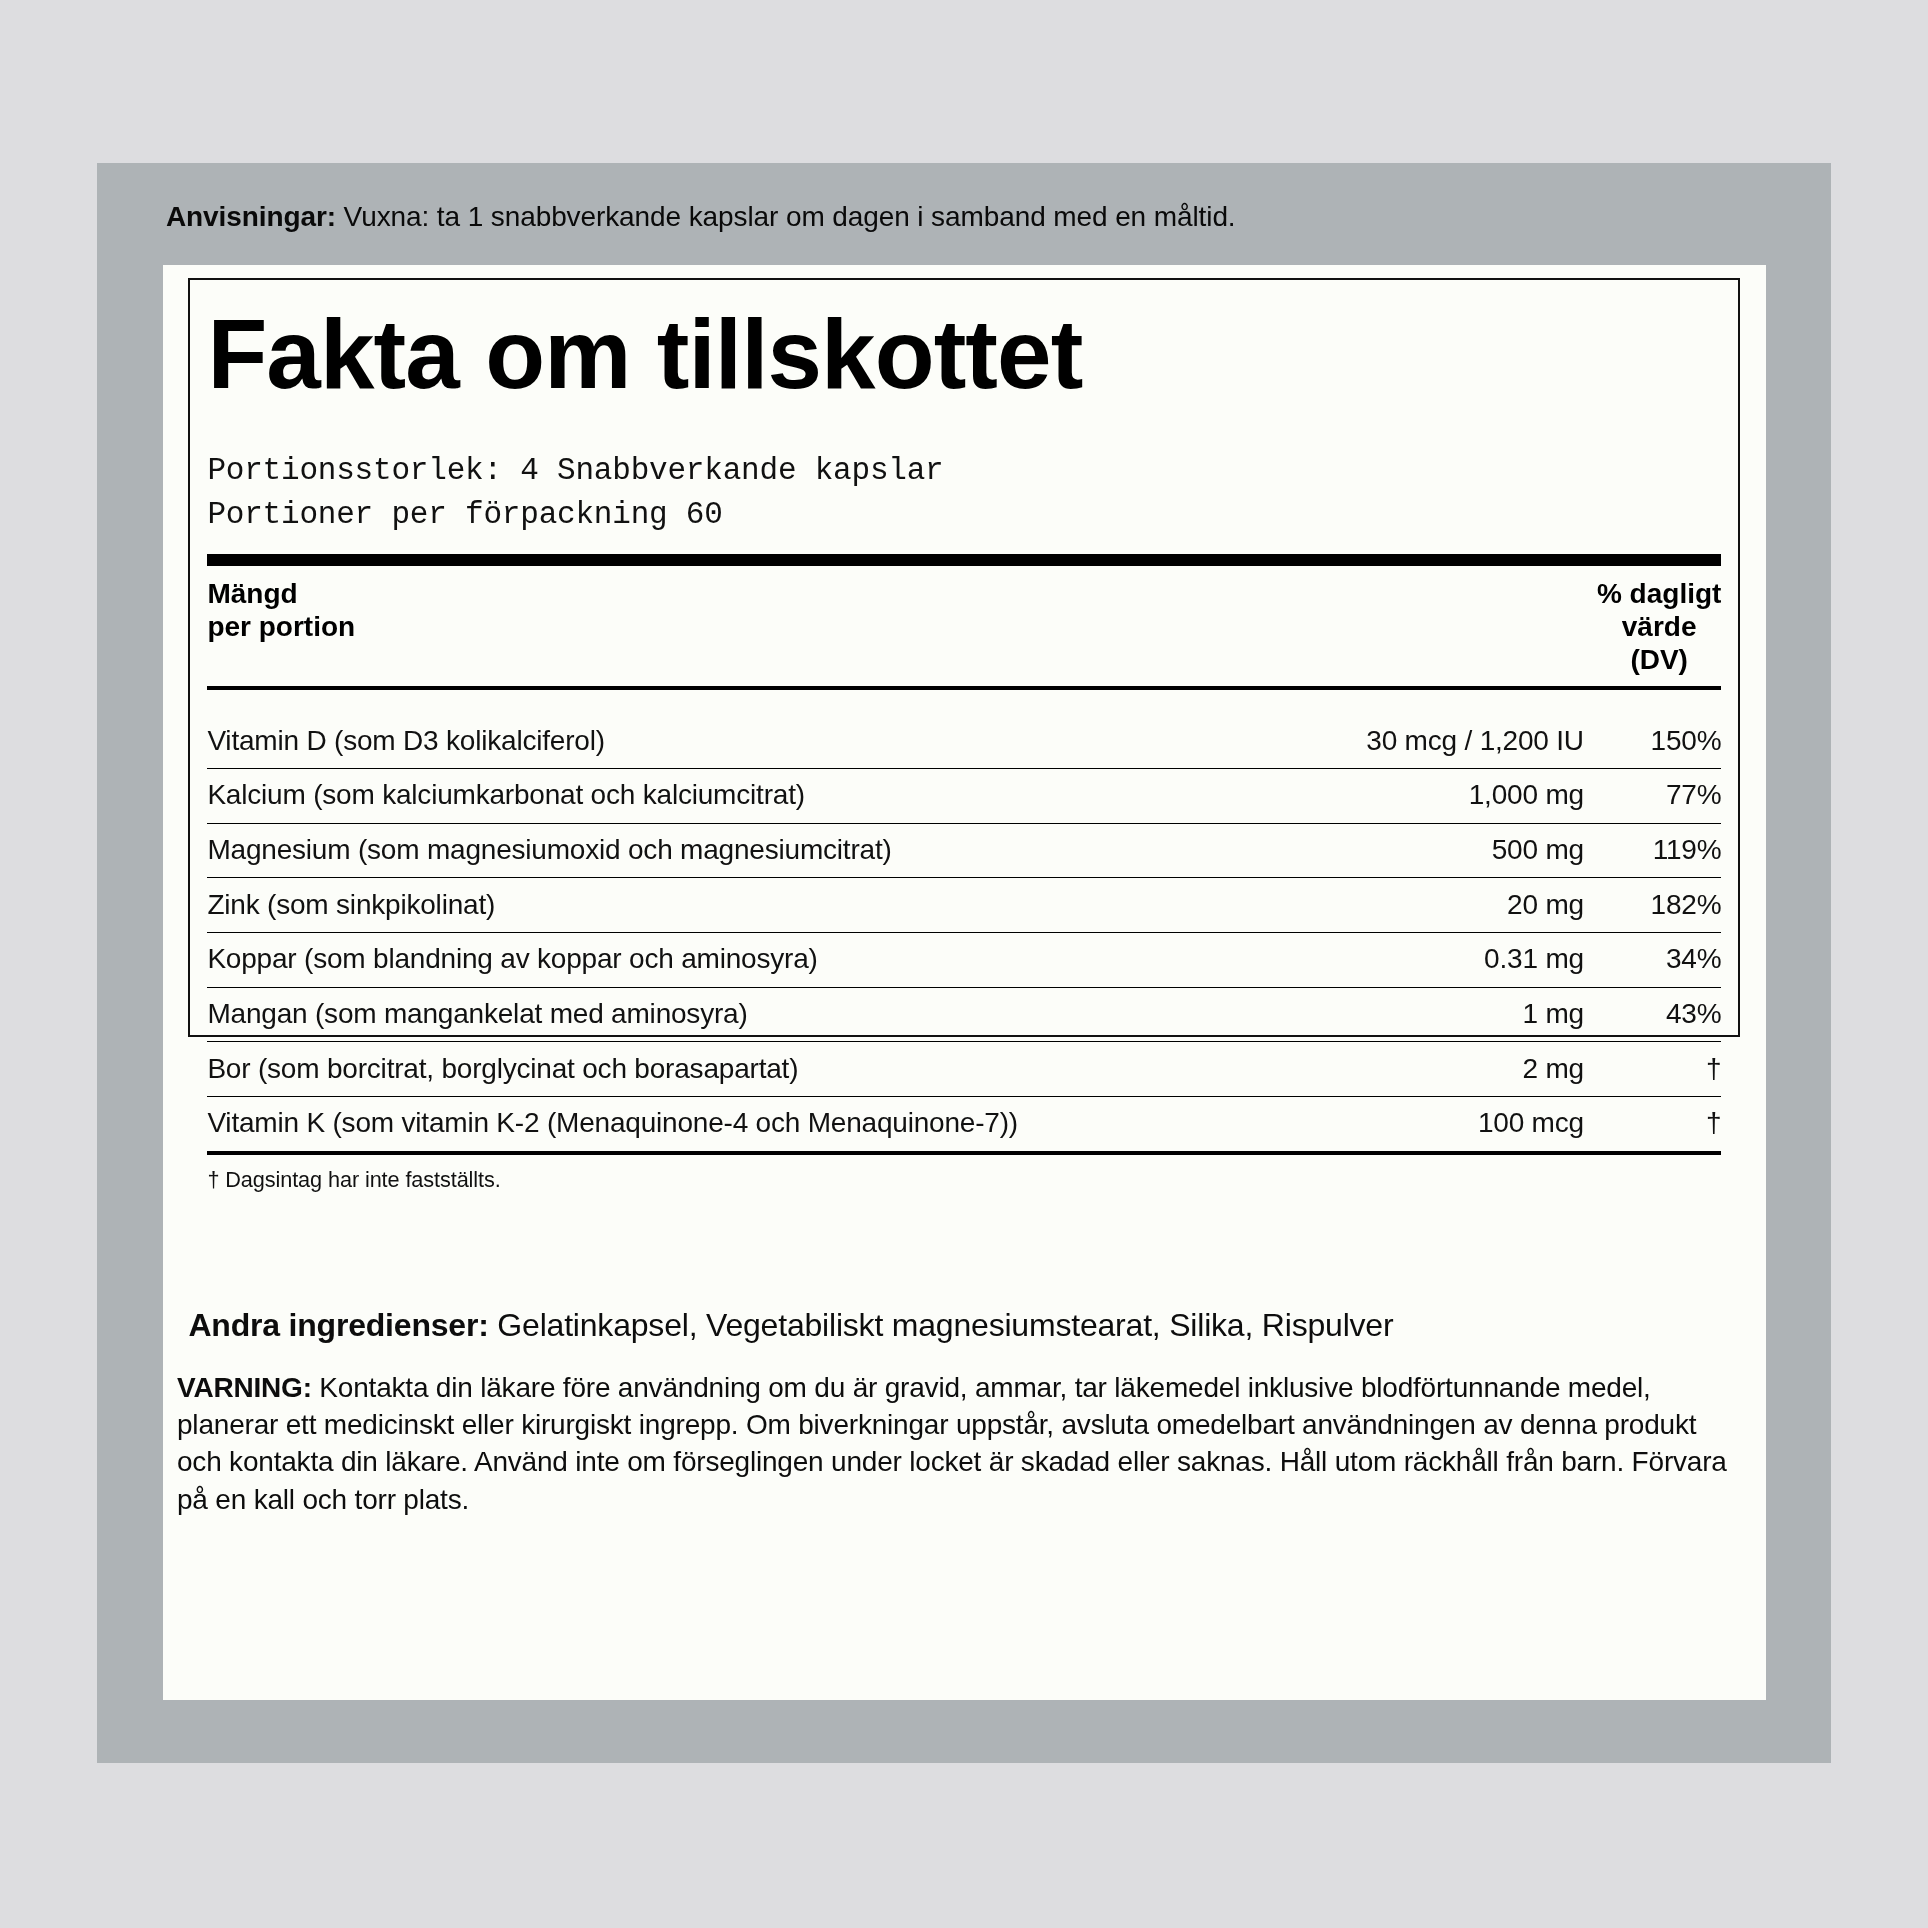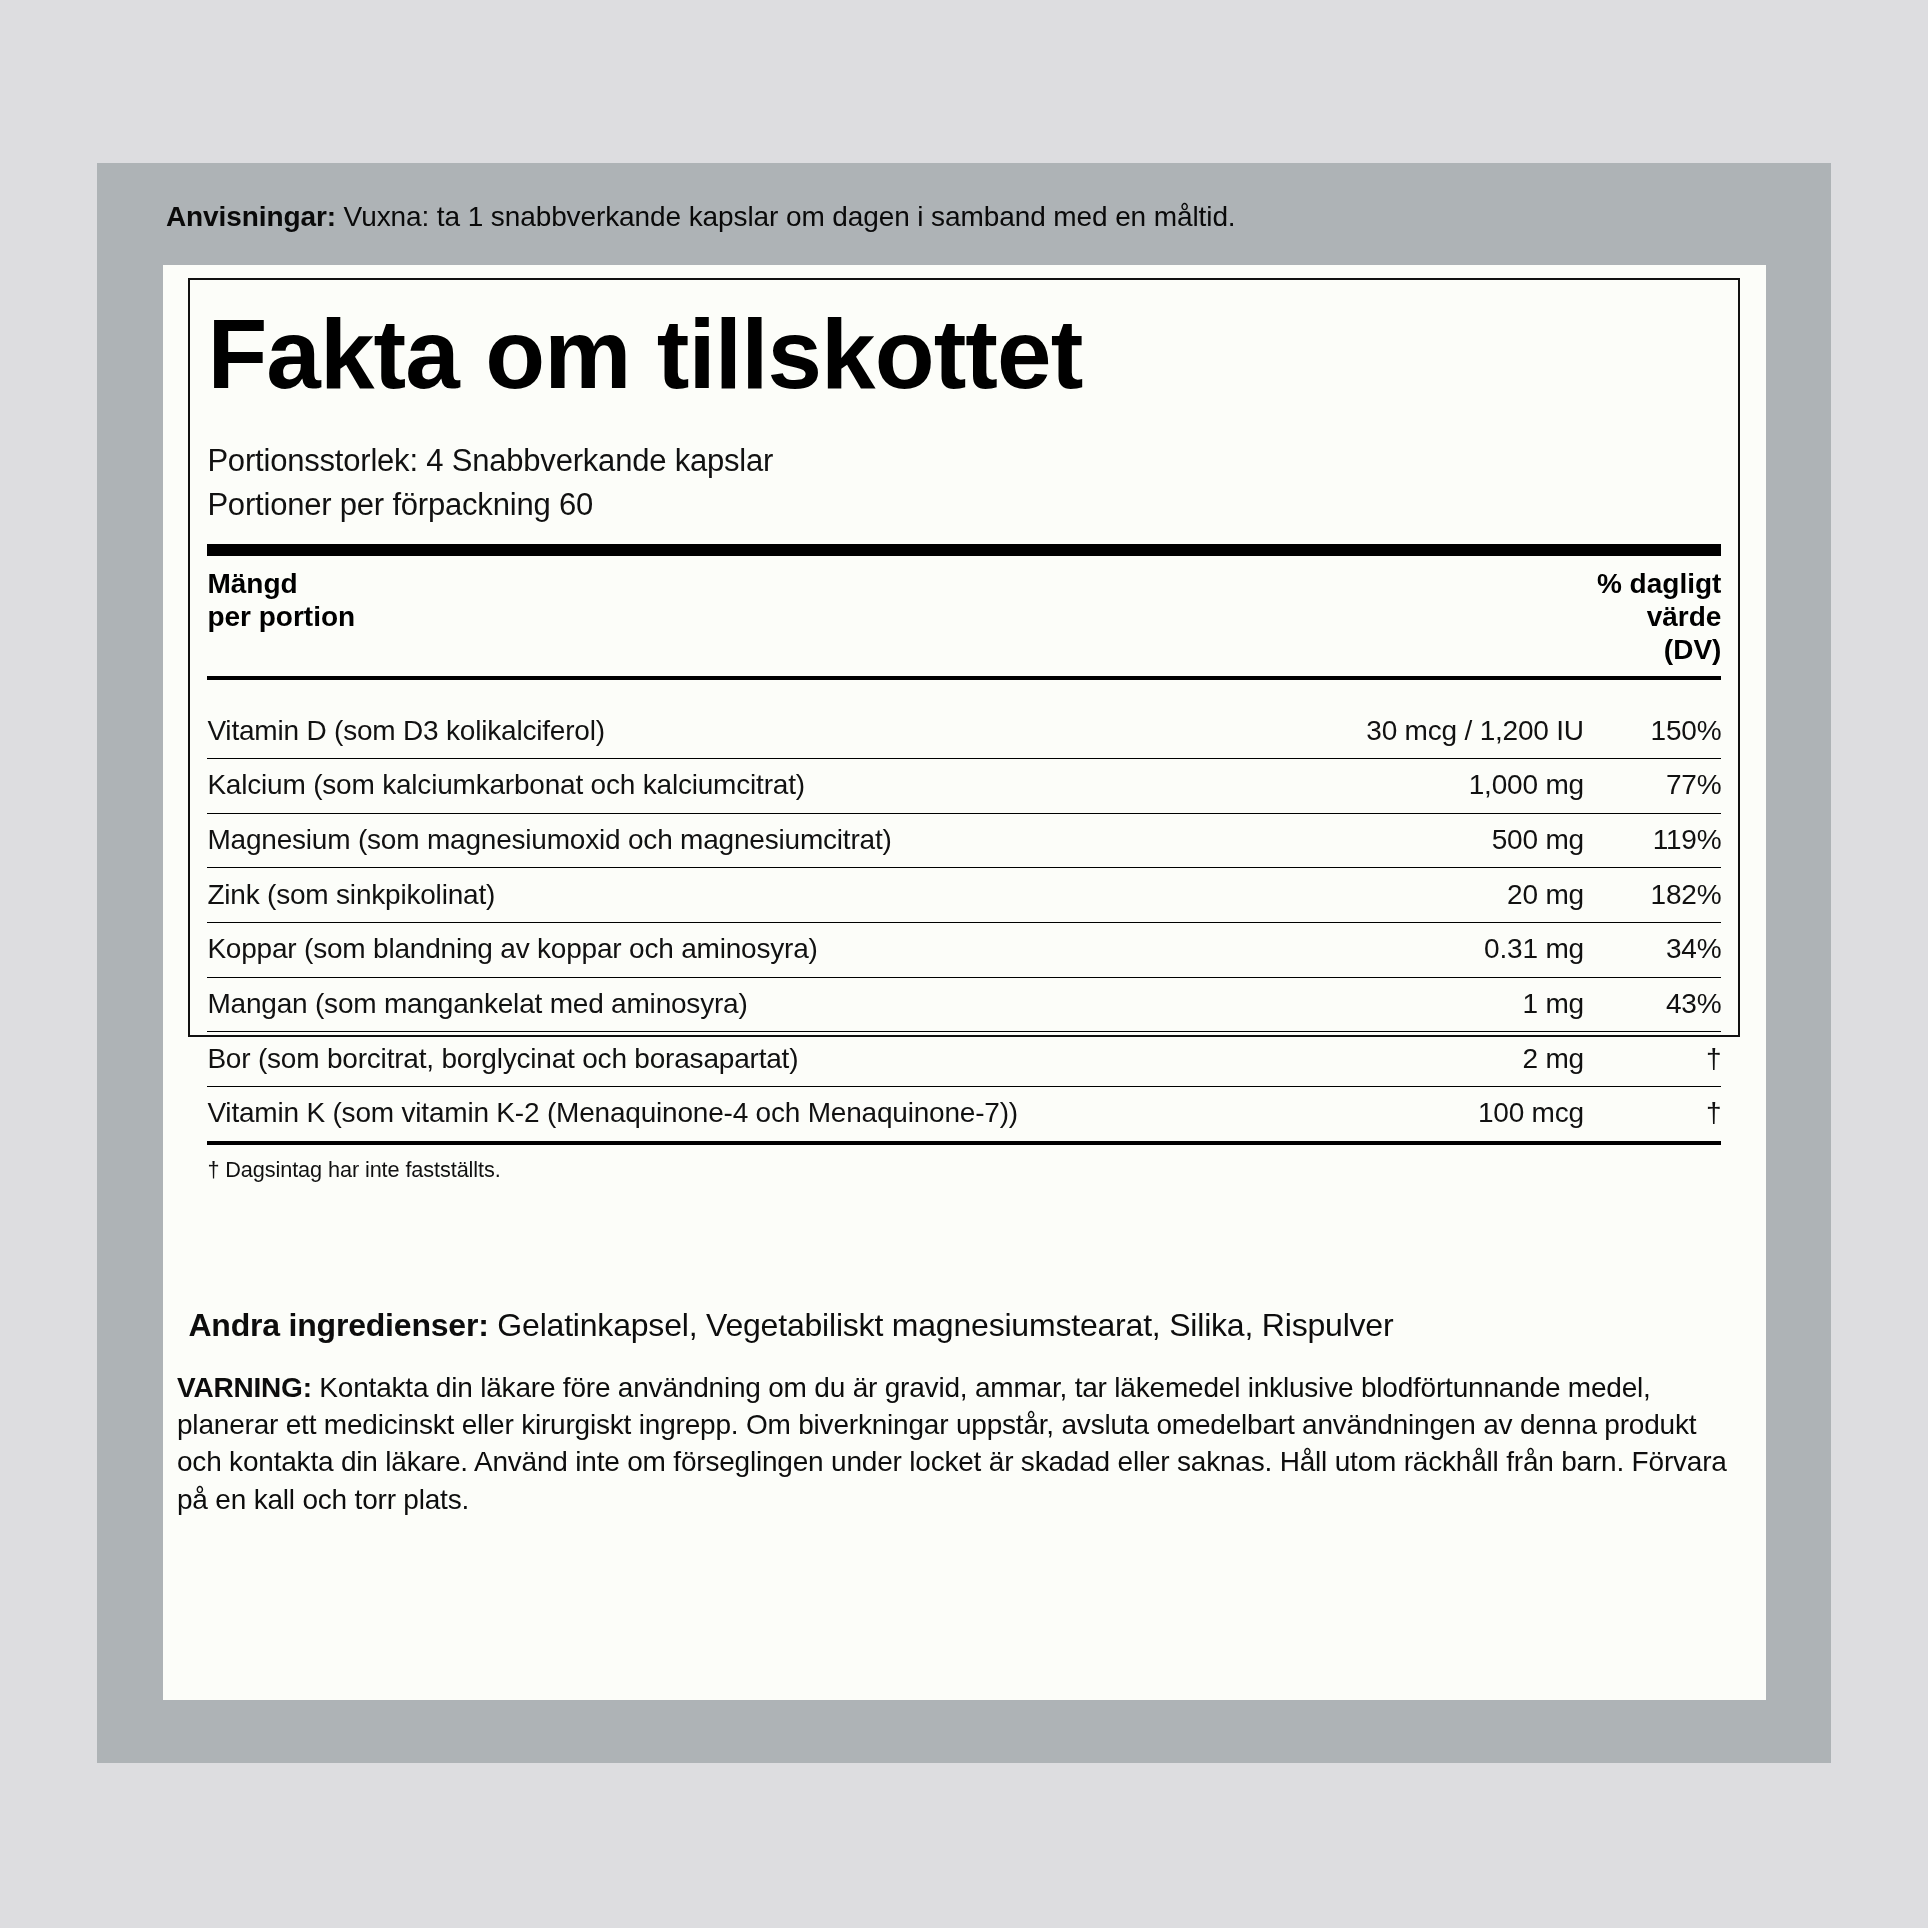--- a/index.html
+++ b/index.html
@@ -81,21 +81,22 @@
   }
 
   
   .serving-line {
     font-size: 31px;
     line-height: 1.42;
     color: #111;
     letter-spacing: -0.2px;
   }
   #serving-block {
-    margin-top: 36px;
+    margin-top: 46px;
+    font-family: Liberation Mono, monospace;
   }
 
   
   .rule-thick {
     height: 12.2px;
     background: #000;
     margin: 17px 0 0 0;
   }
   .rule-med {
     height: 4.7px;
@@ -108,21 +109,21 @@
     justify-content: space-between;
     align-items: flex-start;
     padding: 11.3px 0 9.4px 0;
     font-family: "Liberation Sans Narrow", "Liberation Sans", sans-serif;
     font-weight: bold;
     font-size: 28px;
     line-height: 1.18;
     color: #000;
   }
   #header-left { text-align: left; }
-  #header-right { text-align: right; margin-left: 8px; }
+  #header-right { text-align: center; margin-left: 8px; }
 
   
   #nutrient-table {
     width: 100%;
     border-collapse: collapse;
     font-size: 28px;
     color: #111;
     margin-top: 24px;
   }
   #nutrient-table td {

